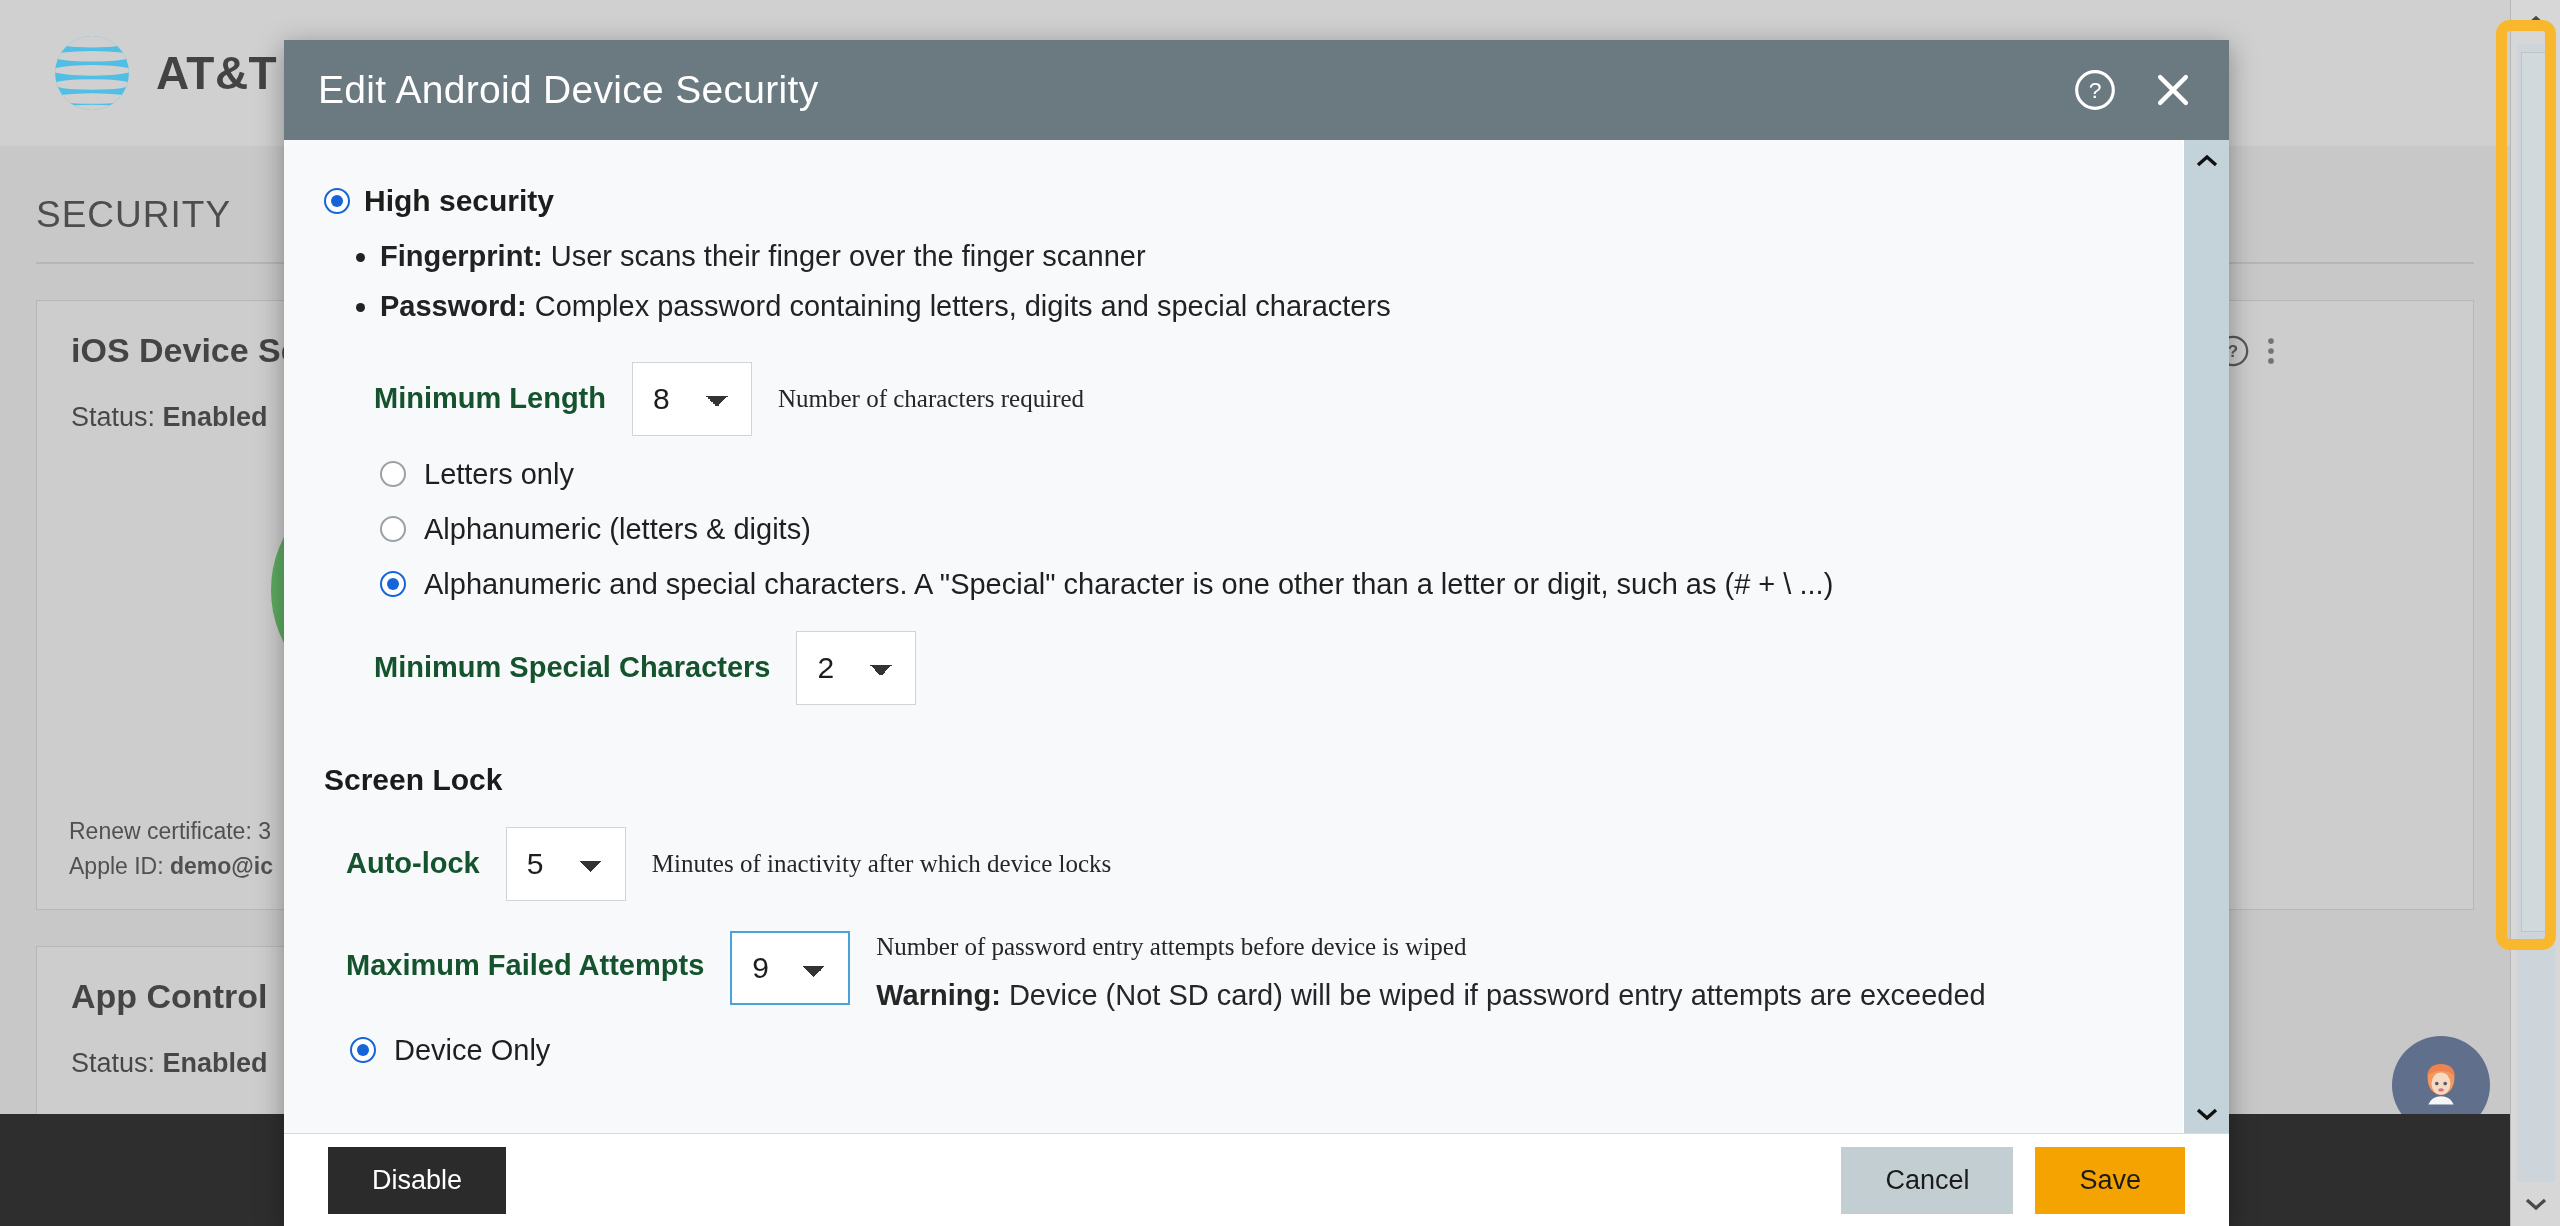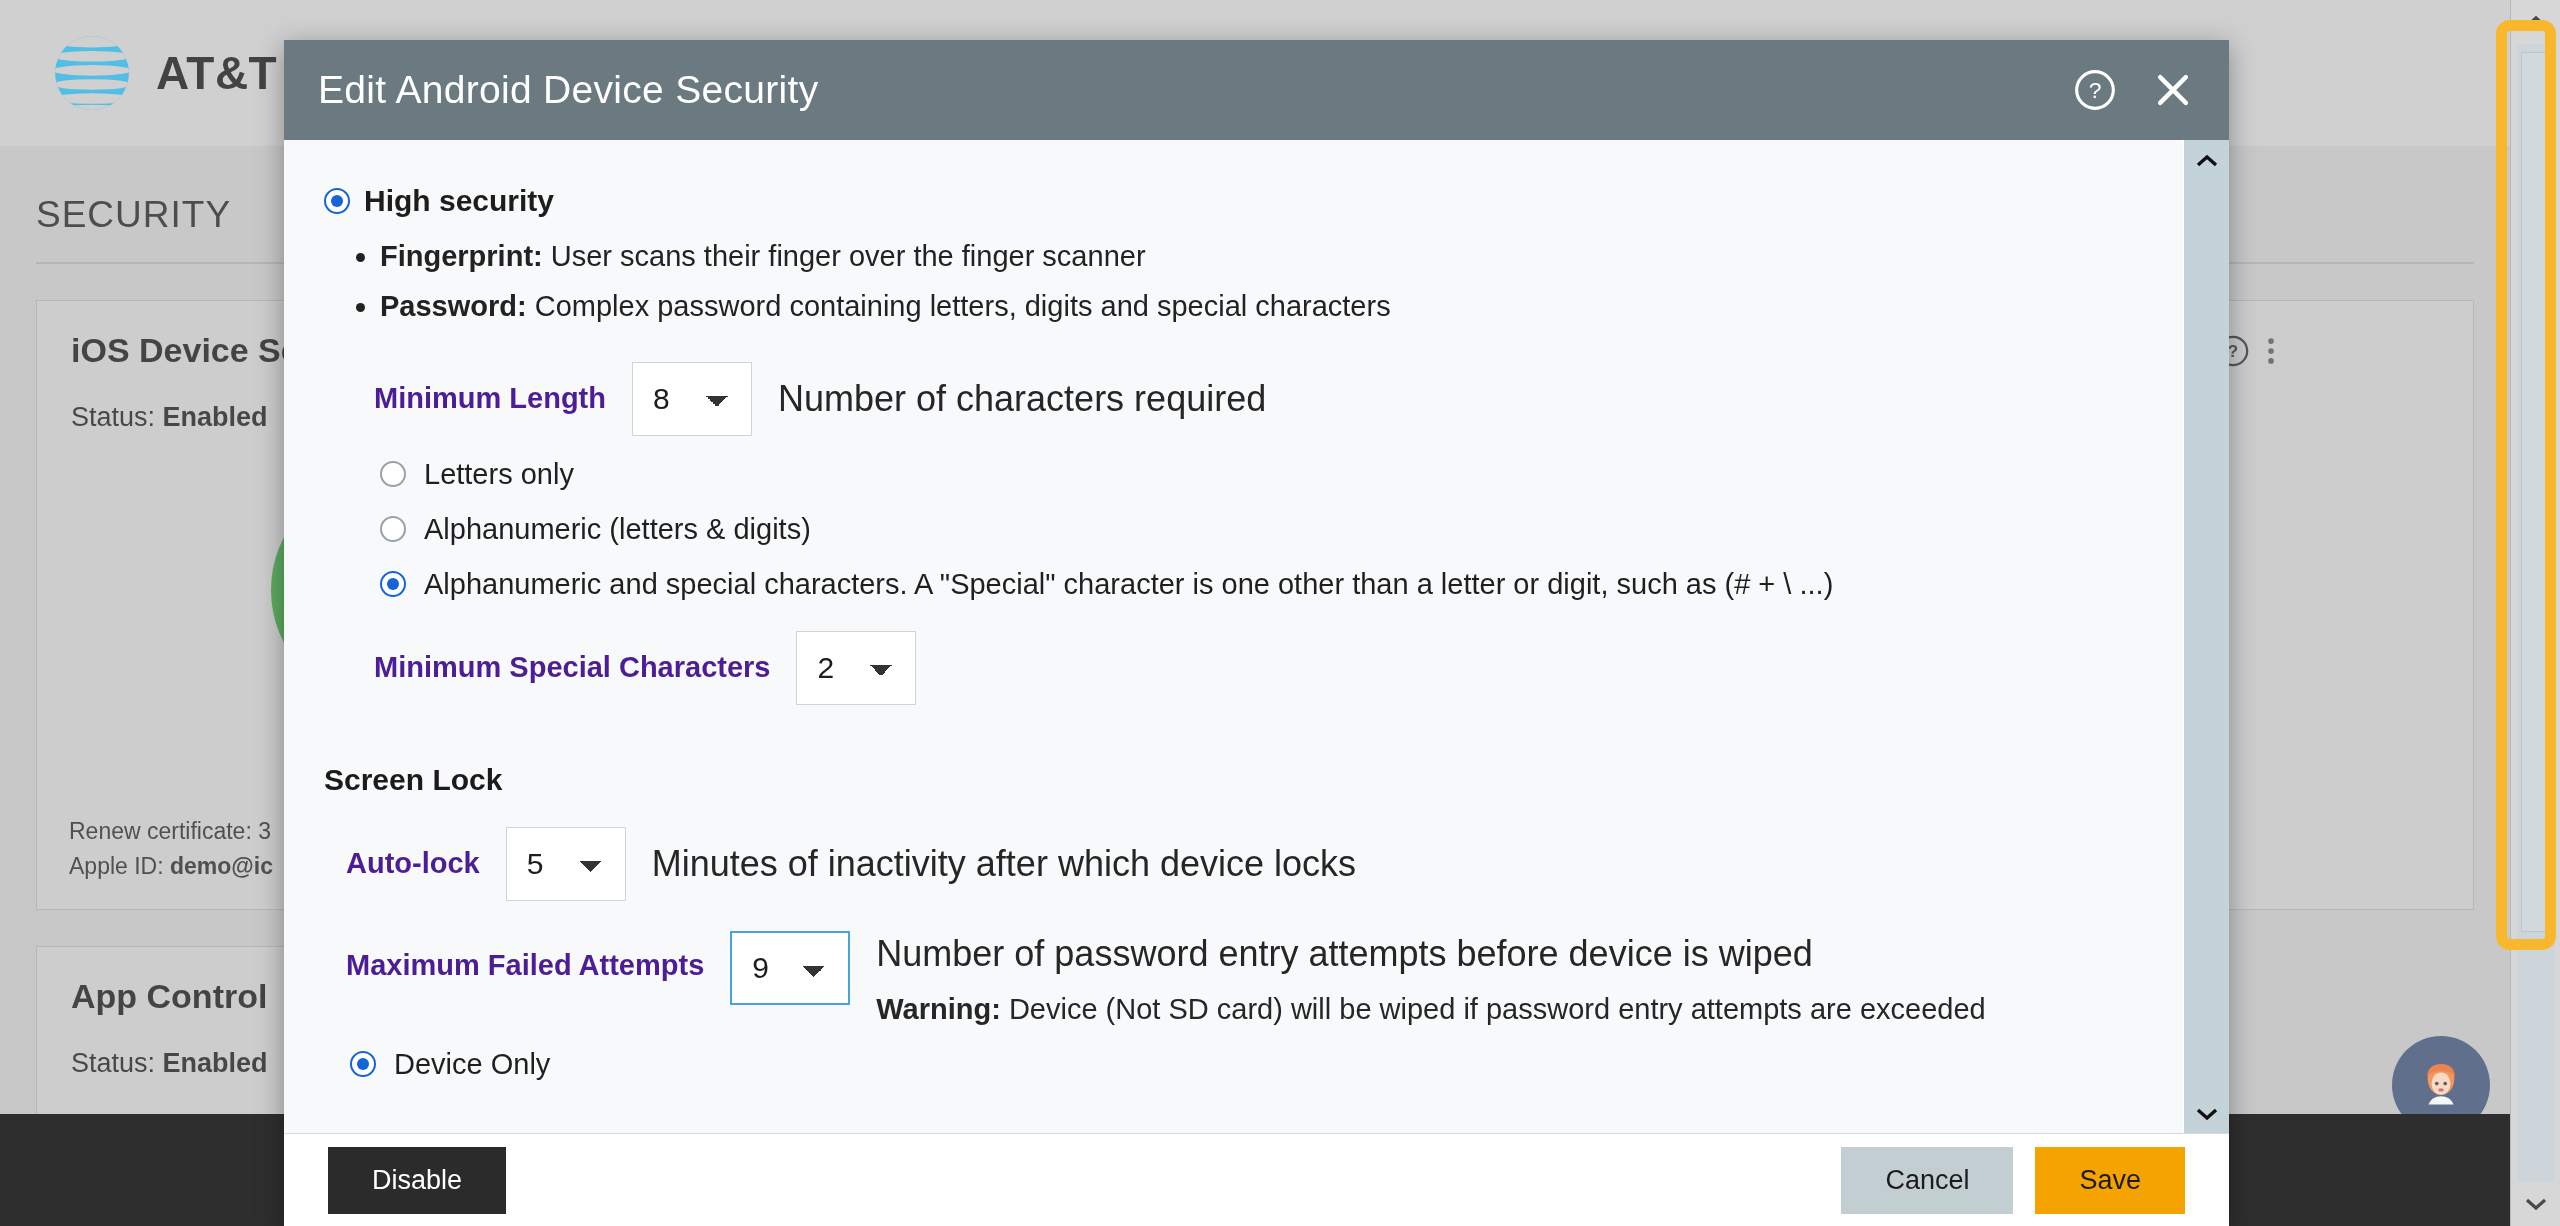--- a/index.html
+++ b/index.html
@@ -170,23 +170,23 @@
   ul.bullets { margin: 14px 0 0 56px; }
   ul.bullets li {
     font-size: 29px; color: #222; line-height: 1.72; list-style: disc;
   }
   ul.bullets li b { font-weight: bold; }
 
   .field-row {
     display: flex; align-items: center; gap: 26px; margin-top: 30px;
   }
   .field-label {
-    font-size: 29px; font-weight: bold; color: #4c1d95;
-  }
-  .field-hint { font-size: 36px; color: #262626; }
+    font-size: 29px; font-weight: bold; color: #14532d;
+  }
+  .field-hint { font-size: 25px; color: #262626; font-family: Liberation Serif, serif; }
 
   select.sel {
     font-family: "Liberation Sans", sans-serif;
     font-size: 30px; color: #1d1d1d;
     background: #ffffff;
     border: 1px solid #cfd4d7;
     padding: 14px 16px 14px 20px;
     width: 120px; height: 74px;
     appearance: none;
     background-image:

